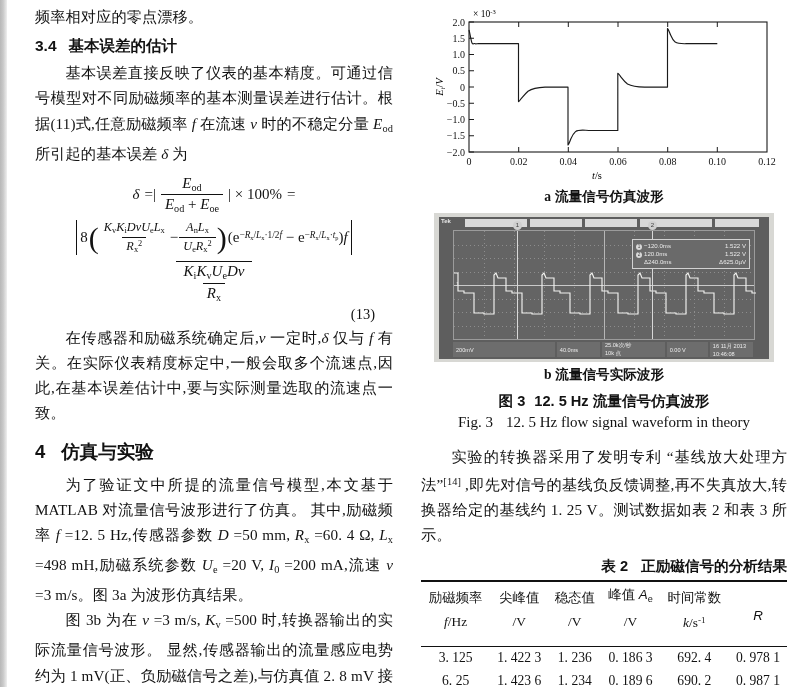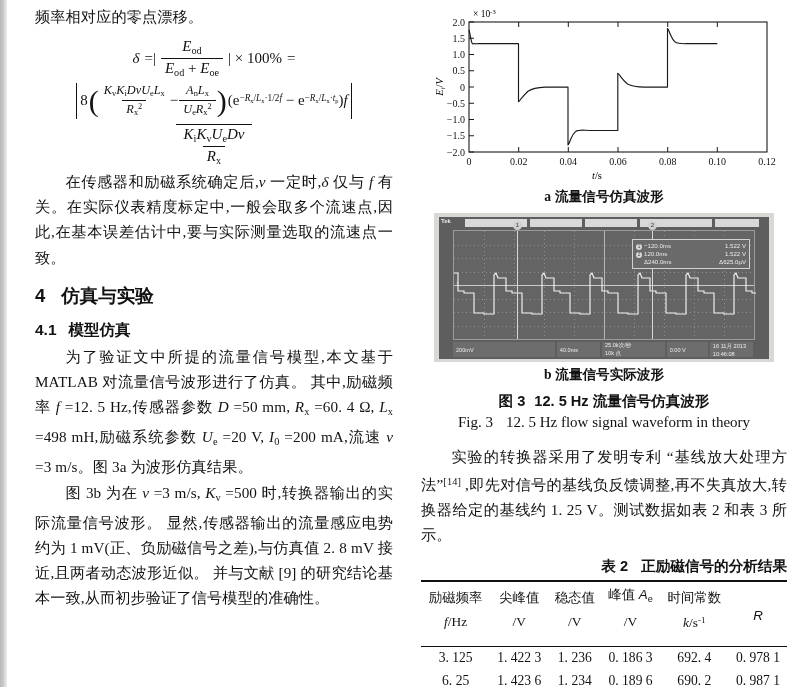--- a/index.html
+++ b/index.html
@@ -201,21 +201,25 @@
 <body>
 
 <div class="page-edge"></div>
 
 <div class="page">
 
   <div class="col-left">
 
     <p class="p">频率相对应的零点漂移。</p>
 
-
+    <div class="h-sec">
+      <span class="num">3.4</span><span>基本误差的估计</span>
+    </div>
+
+    <p class="p indent">基本误差直接反映了仪表的基本精度。可通过信号模型对不同励磁频率的基本测量误差进行估计。根据(11)式,任意励磁频率 <i>f</i> 在流速 <i>v</i> 时的不稳定分量 <i>E</i><span class="sub">od</span>所引起的基本误差 <i>δ</i> 为</p>
 
     <div class="formula-wrap">
       <div class="f-line1">
         <span class="it">δ</span>
         <span>=|</span>
         <span class="frac">
           <span class="num-part"><i>E</i><span class="sub">od</span></span>
           <span class="den-part"><i>E</i><span class="sub">od</span> + <i>E</i><span class="sub">oe</span></span>
         </span>
         <span>| × 100%</span>
@@ -247,31 +251,29 @@
           </span>
           <span class="den-part">
             <span class="frac">
               <span class="num-part"><i>K</i><span class="sub">i</span><i>K</i><span class="sub">v</span><i>U</i><span class="sub">e</span><i>D</i><i>v</i></span>
               <span class="den-part"><i>R</i><span class="sub">x</span></span>
             </span>
           </span>
         </span>
       </div>
 
+      <div class="eqno">(13)</div>
     </div>
 
     <p class="p indent">在传感器和励磁系统确定后,<i>v</i> 一定时,<i>δ</i> 仅与 <i>f</i> 有关。在实际仪表精度标定中,一般会取多个流速点,因此,在基本误差估计中,要与实际测量选取的流速点一致。</p>
 
     <div class="h-big">
       <span class="num">4</span><span>仿真与实验</span>
     </div>
 
-    <div class="h-sec">
-      <span class="num">4.1</span><span>模型仿真</span>
-    </div>
 
     <p class="p indent">为了验证文中所提的流量信号模型,本文基于 MATLAB 对流量信号波形进行了仿真。 其中,励磁频率 <i>f</i> =12. 5 Hz,传感器参数 <i>D</i> =50 mm, <i>R</i><span class="sub">x</span> =60. 4 Ω, <i>L</i><span class="sub">x</span> =498 mH,励磁系统参数 <i>U</i><span class="sub">e</span> =20 V, <i>I</i><span class="sub">0</span> =200 mA,流速 <i>v</i> =3 m/s。图 3a 为波形仿真结果。</p>
 
     <p class="p indent">图 3b 为在 <i>v</i> =3 m/s, <i>K</i><span class="sub">v</span> =500 时,转换器输出的实际流量信号波形。 显然,传感器输出的流量感应电势约为 1 mV(正、负励磁信号之差),与仿真值 2. 8 mV 接近,且两者动态波形近似。 并与文献 [9] 的研究结论基本一致,从而初步验证了信号模型的准确性。</p>
 
   </div>
 
   <div class="col-right">
 
     <div class="fig-a">

